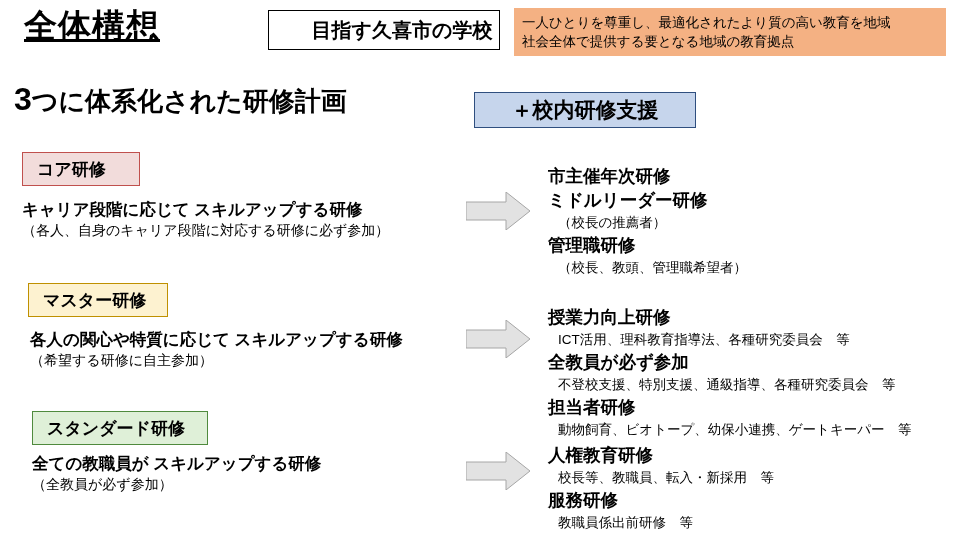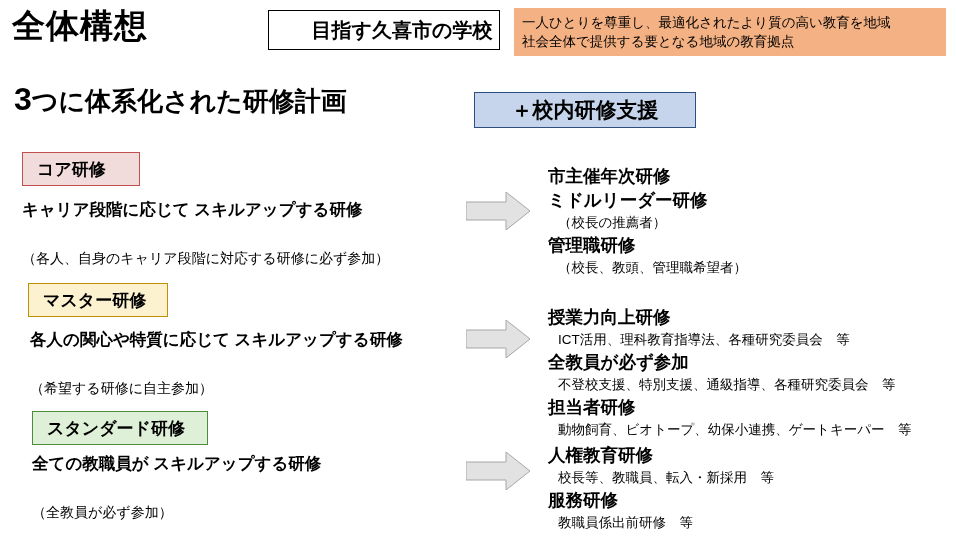--- a/index.html
+++ b/index.html
@@ -17,26 +17,27 @@
   }
   .canvas {
     position: relative;
     width: 956px;
     height: 538px;
   }
   .abs { position: absolute; }
 
   
   #page-title {
-    left: 12px;
+    left: 24px;
     top: 6px;
     font-size: 33px;
     font-weight: bold;
     letter-spacing: 1px;
     line-height: 40px;
+    text-decoration: underline;
   }
   #school-vision-box {
     left: 268px;
     top: 10px;
     width: 232px;
     height: 40px;
     border: 1px solid #000;
     display: flex;
     align-items: center;
     justify-content: center;
@@ -123,21 +124,20 @@
     line-height: 22px;
     white-space: nowrap;
   }
   .cat-desc-main .thin {
     font-weight: bold;
   }
   .cat-desc-sub {
     font-size: 14px;
     line-height: 20px;
     white-space: nowrap;
-    margin-top: 28px;
   }
   #core-desc { left: 22px; top: 198px; }
   #master-desc { left: 30px; top: 328px; }
   #standard-desc { left: 32px; top: 452px; }
 
   
   .arrow {
     width: 64px;
     height: 38px;
   }

